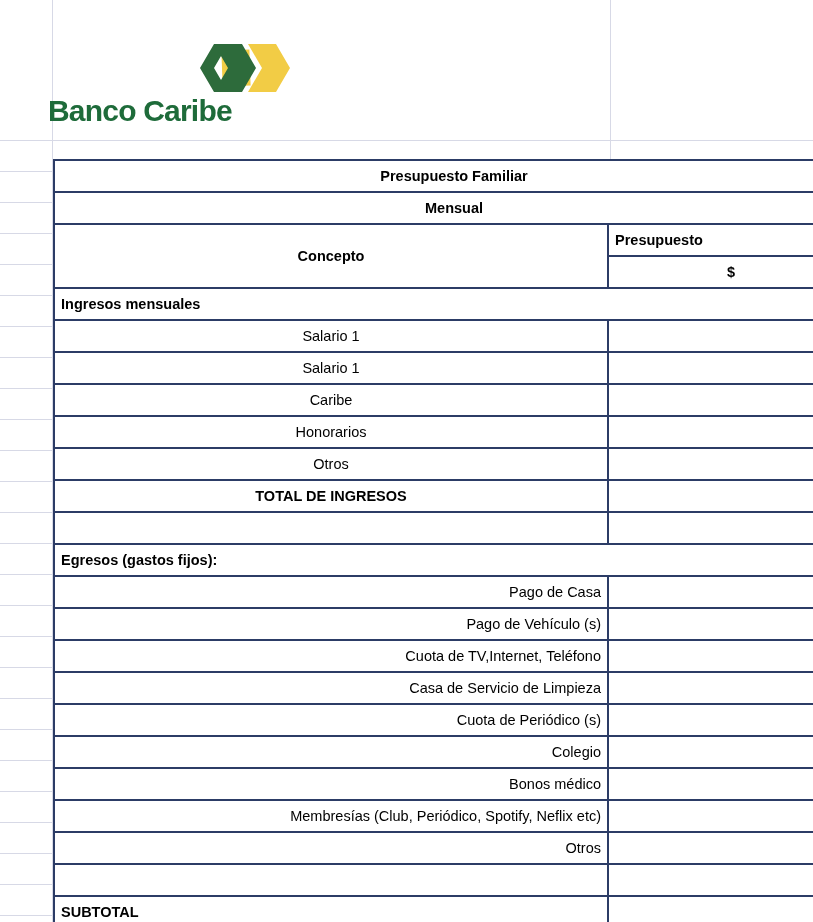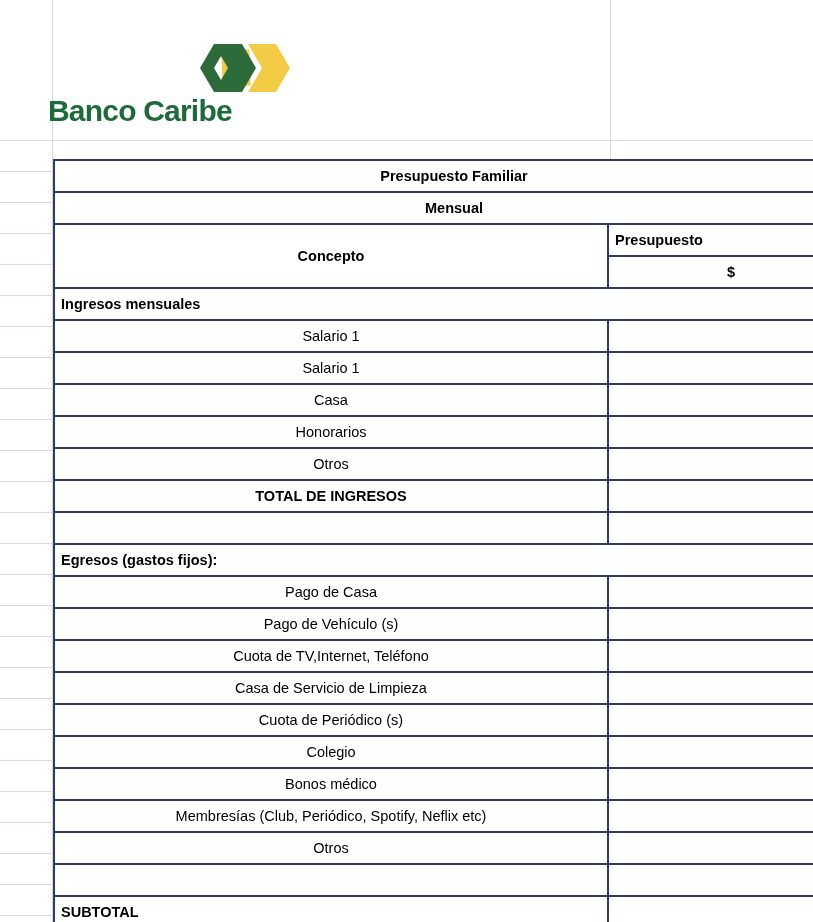--- a/index.html
+++ b/index.html
@@ -139,21 +139,21 @@
   }
   .c-section-yellow {
     background: #f5cc3f;
     color: #000000;
     font-weight: bold;
     font-size: 15px;
     text-align: left;
     padding-left: 7px;
   }
   .c-label-white { background: #ffffff; text-align: center; padding-left: 7px; }
-  .c-label-gray  { background: #a6a6a6; text-align: center; padding-left: 7px; }
+  .c-label-gray  { background: #a6a6a6; text-align: right; padding-left: 7px; }
   .c-value-gray  { background: #a6a6a6; text-align: right; padding-right: 7px; }
   .c-total-green {
     background: #2d6b22;
     color: #ffffff;
     font-weight: bold;
     text-align: center;
     margin-left: 8px;
   }
   .c-total-green-val {
     background: #2d6b22;
@@ -262,21 +262,21 @@
 
     <tr>
       <td class="c-label-white">Salario 1</td>
       <td class="c-value-gray">40,0</td>
     </tr>
     <tr>
       <td class="c-label-white">Salario 1</td>
       <td class="c-value-gray"></td>
     </tr>
     <tr>
-      <td class="c-label-white">Casa</td>
+      <td class="c-label-white">Caribe</td>
       <td class="c-value-gray">30,0</td>
     </tr>
     <tr>
       <td class="c-label-white">Honorarios</td>
       <td class="c-value-gray"></td>
     </tr>
     <tr>
       <td class="c-label-white">Otros</td>
       <td class="c-value-gray"></td>
     </tr>

